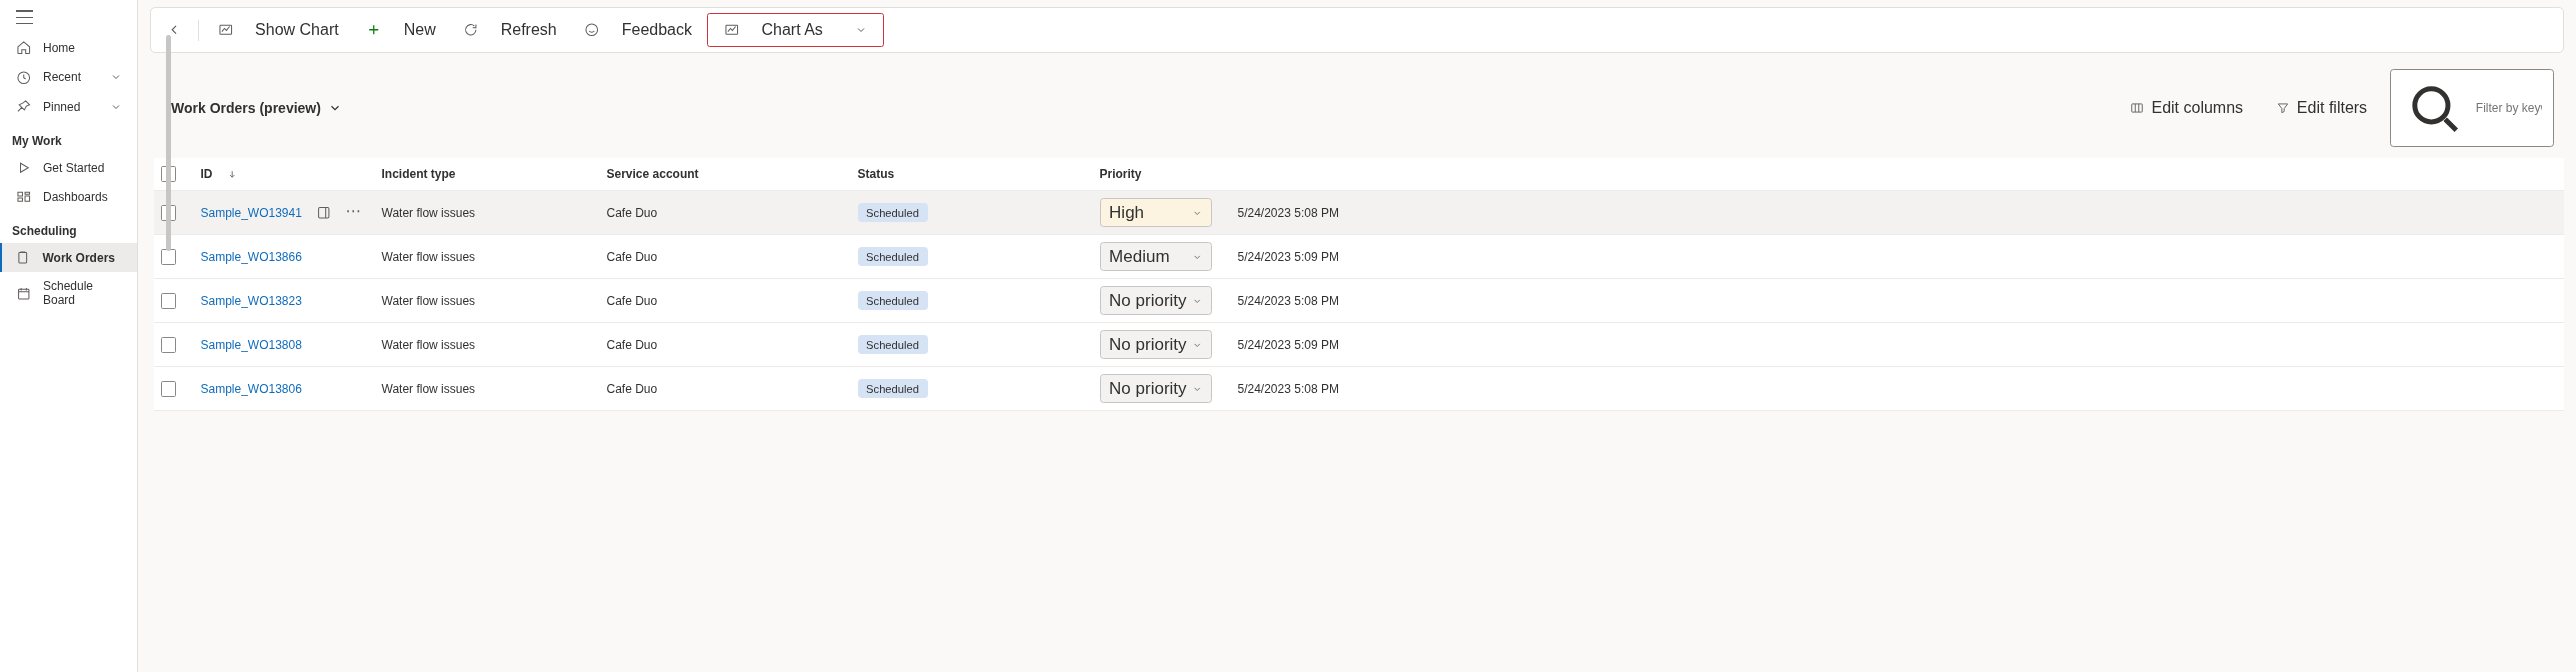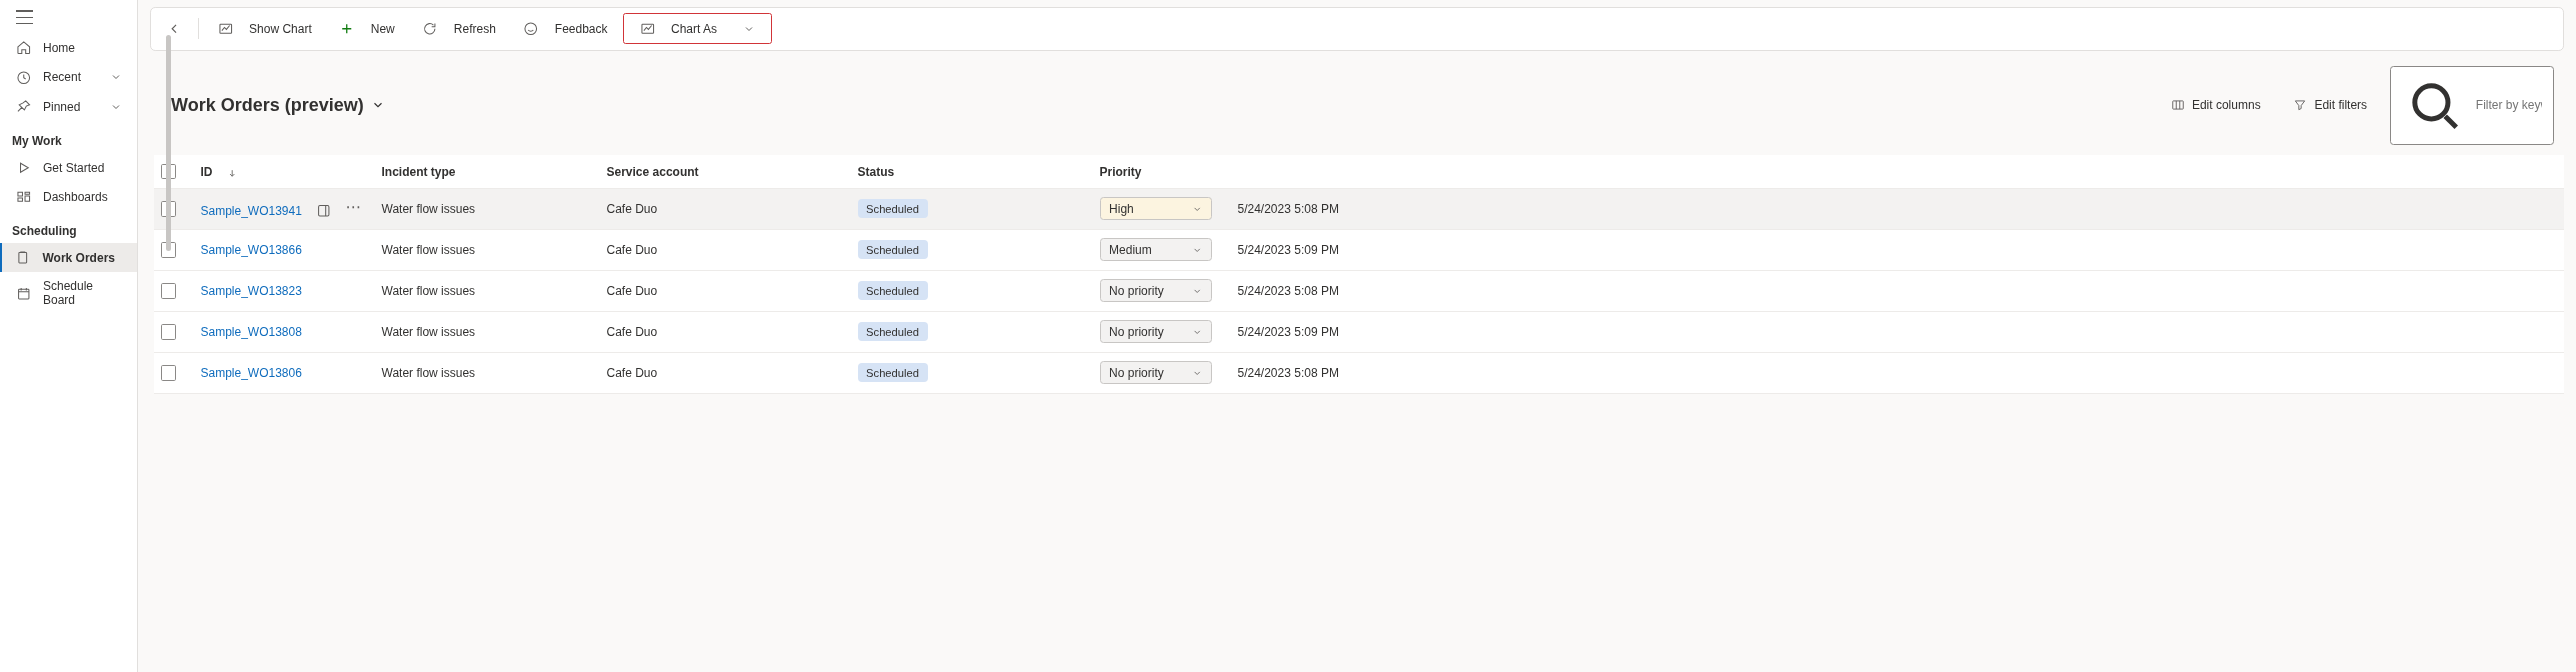--- a/index.html
+++ b/index.html
@@ -77,26 +77,26 @@
   .cmdbar {
     display: flex;
     align-items: center;
     background: #fff;
     border: 0.9px solid #e1dfdd;
     border-radius: 5.2px;
     padding: 5.2px 7px;
     gap: 3.5px;
   }
   .cmd-btn {
-    display: inline-flex; align-items: center; gap: 16px;
+    display: inline-flex; align-items: center; gap: 22px;
     padding: 5.2px 12px;
     border-radius: 3.5px;
     cursor: pointer;
     color: #323130;
-    font-size: 12px;
+    font-size: 16px;
   }
   .back-btn { padding: 5.2px 8.6px; }
   .sep {
     width: 0.9px; height: 21px; background: #e1dfdd; margin: 0 3.5px;
   }
   .cmd-icon { width: 15.5px; height: 15.5px; color:#605e5c; }
   .cmd-icon.green { color: #107c10; }
   .highlight-box {
     border: 1.7px solid #d13438;
     border-radius: 2.6px;
@@ -105,29 +105,29 @@
   }
   .chev-small { width:12px; height:12px; color:#605e5c; margin-left:10.4px;}
 
   
   .view-header {
     display:flex; align-items:center;
     padding: 15.5px 22.5px 10.4px 33px;
     gap: 12px;
   }
   .view-title {
-    font-size: 18px;
+    font-size: 14px;
     font-weight: 600;
     display: inline-flex; align-items:center; gap:7px;
     cursor:pointer;
   }
   .view-spacer { flex:1; }
   .hdr-btn {
     display:inline-flex; align-items:center; gap:7px;
-    padding:5.2px 10.4px; cursor:pointer; font-size:12px; color:#323130;
+    padding:5.2px 10.4px; cursor:pointer; font-size:16px; color:#323130;
   }
   .hdr-btn .hicon { width:14px; height:14px; color:#605e5c;}
   .filter-input {
     display:flex; align-items:center; gap:8.6px;
     border:0.9px solid #8a8886; border-radius:3.5px;
     padding:5.2px 10.4px; width: 164px; background:#fff;
   }
   .filter-input input {
     border:none; outline:none; font-size:12px; width:100%; background:transparent;
   }
@@ -141,35 +141,35 @@
     border-bottom:0.9px solid #edebe9;
     padding: 7px 0;
   }
   .thead {
     font-weight:600; color:#323130;
     background:#fff;
     padding: 8.6px 0;
   }
   .trow { background:#fff; min-height:41px;}
   .trow.hovered { background:#f3f2f1; }
-  .cell { padding: 0 7px; display:flex; align-items:flex-end; gap:14px;}
+  .cell { padding: 0 7px; display:flex; align-items:center; gap:14px;}
   .chk {
     width:15.5px; height:15.5px; border:0.9px solid #8a8886; border-radius:1.7px; background:#fff;
   }
   .link { color:#0f6cbd; cursor:pointer; }
   .row-action { width:15.5px; height:15.5px; color:#605e5c; cursor:pointer;}
   .dots { font-size:15.5px; color:#605e5c; letter-spacing:0.9px; cursor:pointer; line-height:1; padding-bottom:3.5px;}
   .status-badge {
     background:#d6e3f5; color:#323130;
     padding:3.5px 8.6px; border-radius:4px; font-size:11.2px;
   }
   .priority-select {
     display:flex; align-items:center; justify-content:space-between;
     border:0.9px solid #c8c6c4; border-radius:3.5px;
-    padding:3.5px 8.6px; width:112px; font-size:12px;
+    padding:3.5px 8.6px; width:112px; font-size:17px;
     background:#f3f2f1;
   }
   .priority-select.high { background:#fcf4e0; }
   .priority-select .pchev { width:10.4px; height:10.4px; color:#605e5c;}
   .sort-ind {
     width:10.4px; height:10.4px; color:#605e5c;
   }
   .svg { display:block; }
 </style>
 </head>

